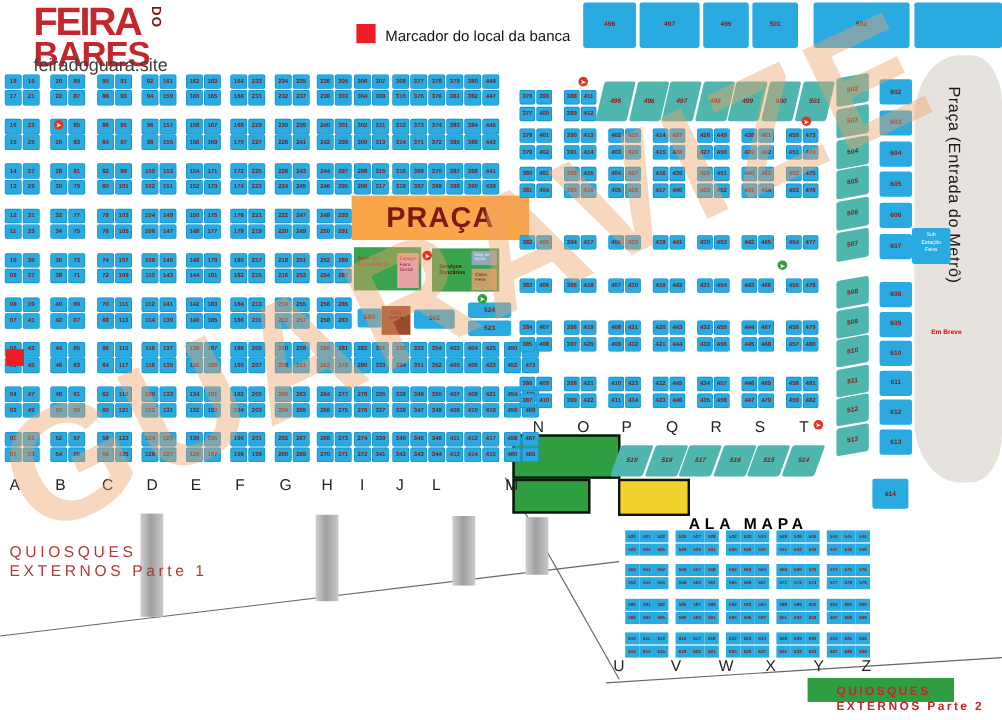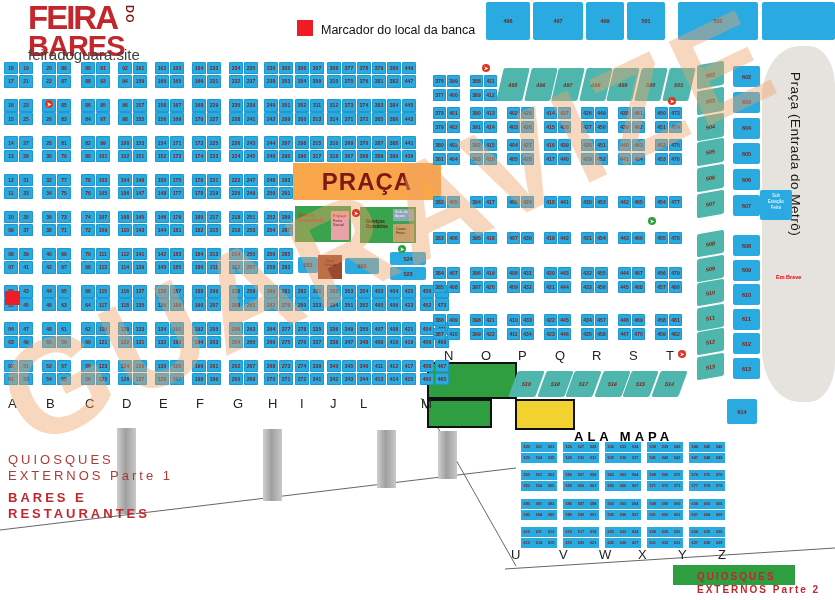--- a/index.html
+++ b/index.html
@@ -113,22 +113,20 @@
   <div class="bluebox" style="left:390px;top:252px;width:36px;height:13px">524</div>
   <div class="bluebox" style="left:390px;top:267px;width:36px;height:13px">523</div>
 
   <div class="greenbox" style="left:427px;top:362px;width:86px;height:33px"></div>
   <div class="greenbox" style="left:427px;top:399px;width:61px;height:25px"></div>
   <div id="yellow-box"></div>
   <div class="bluebox" style="left:727px;top:399px;width:30px;height:25px;font-size:5.5px">614</div>
   <div id="ala-title">ALA MAPA</div>
   <div id="q1">QUIOSQUES
 EXTERNOS Parte 1</div>
-  <div id="bares">BARES E
-RESTAURANTES</div>
   <div id="q2-green"></div>
   <div id="q2-text">QUIOSQUES
 EXTERNOS Parte 2</div>
 
   <div class="pillar" style="left:117px;top:428px;height:86px"></div>
   <div class="pillar" style="left:263px;top:429px;height:72px"></div>
   <div class="pillar" style="left:377px;top:430px;height:58px"></div>
   <div class="pillar" style="left:438px;top:431px;height:48px"></div>
 
   <div id="marker"></div>

